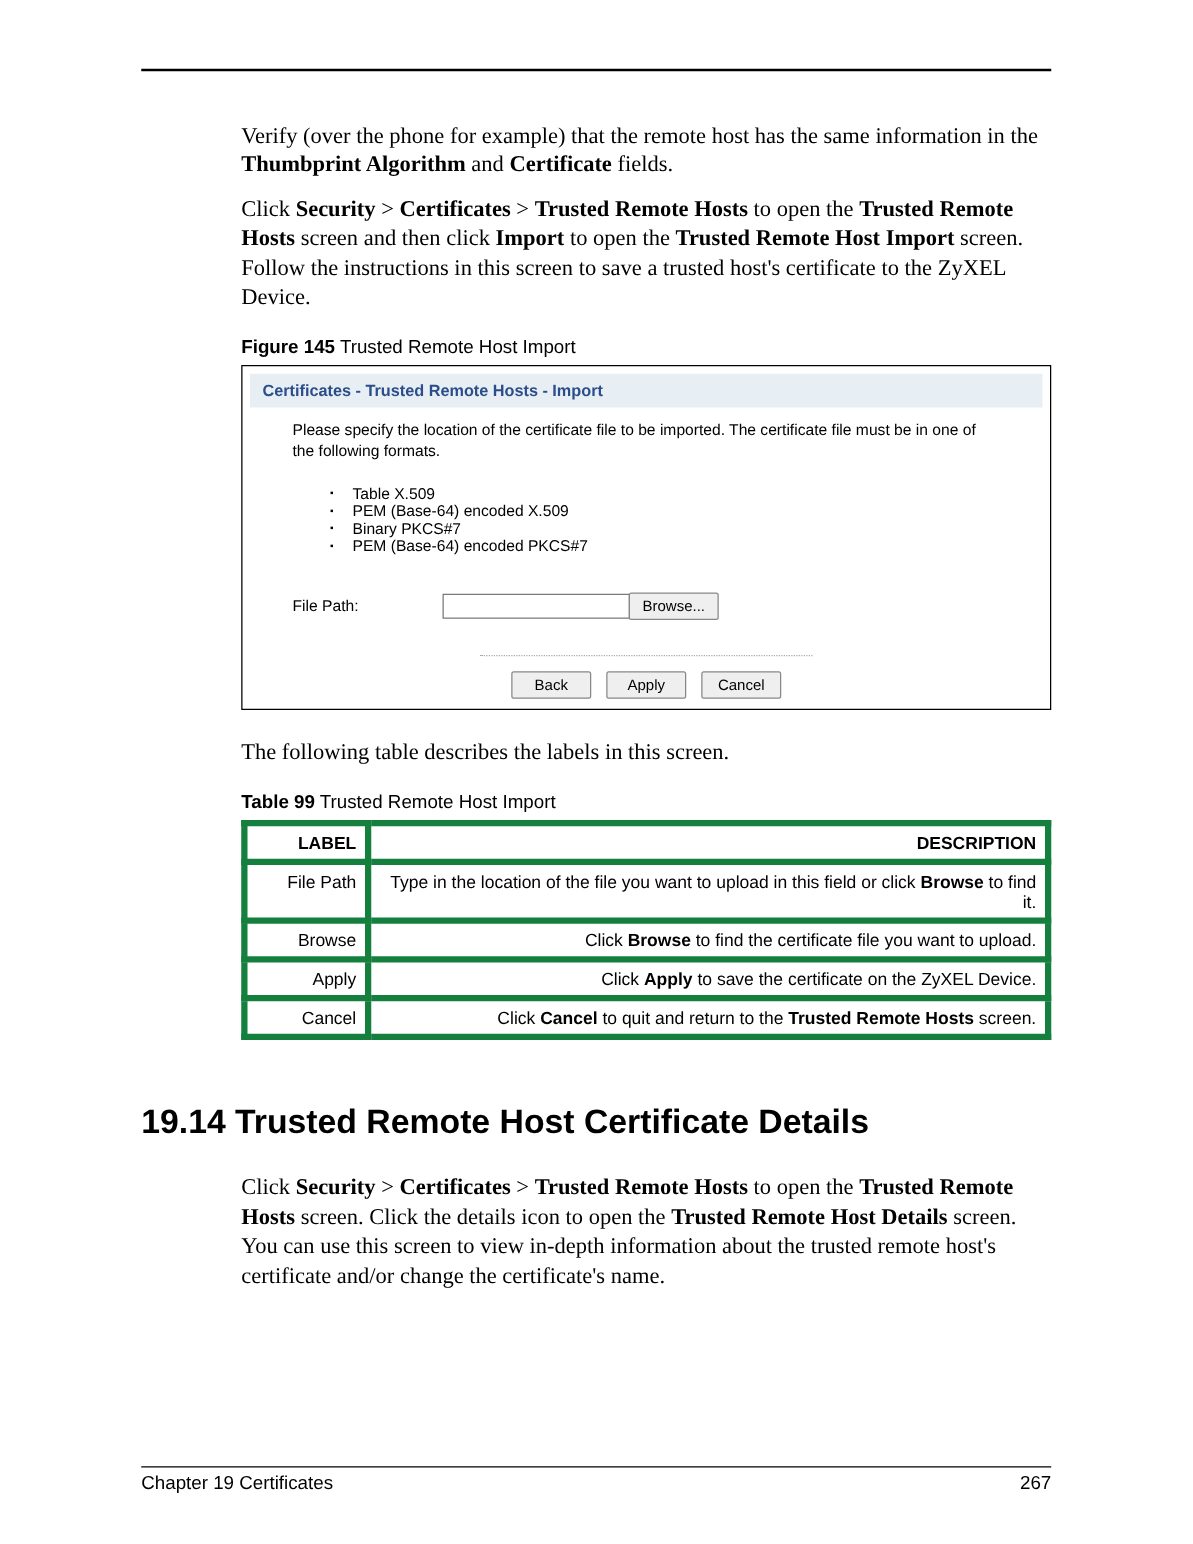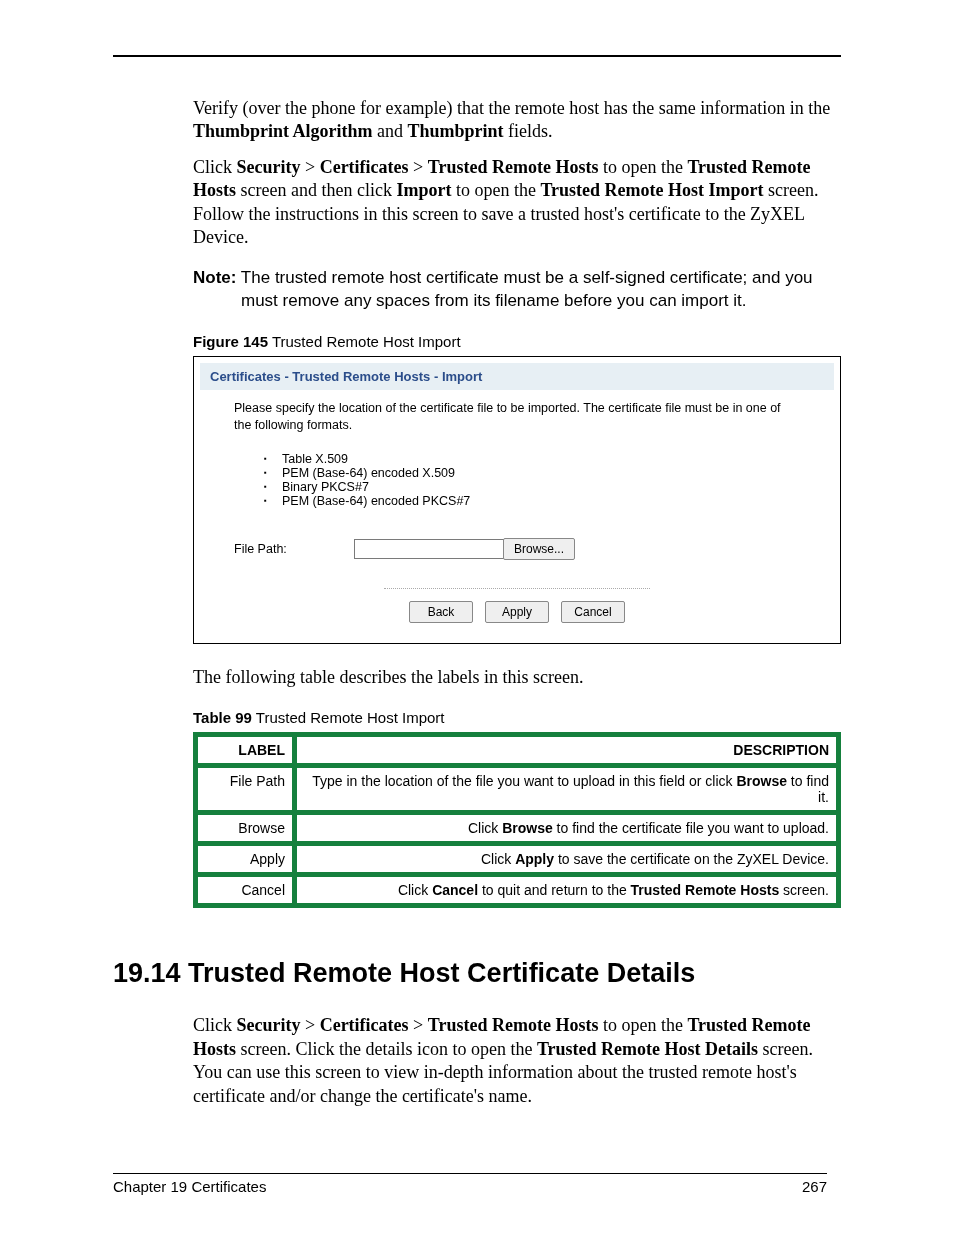--- a/index.html
+++ b/index.html
@@ -60,21 +60,21 @@
   }
   .caption b { font-weight: bold; }
 
   
   .figure {
     border: 1px solid #000;
     background: #fff;
     font-family: Verdana, Arial, sans-serif;
     font-size: 13px;
     color: #000;
-    padding-bottom: 20px;
+    padding-bottom: 8px;
   }
   .fig-title {
     background: #e7eff4;
     color: #2b4d8a;
     font-weight: bold;
     font-size: 13px;
     padding: 6px 10px;
     margin: 6px 6px 10px 6px;
   }
   .fig-body {
@@ -154,21 +154,21 @@
     vertical-align: top;
   }
   .desc-table th {
     font-weight: bold;
   }
 
   
   .footer {
     position: absolute;
     left: 113px;
-    right: 127px;
+    right: 113px;
     bottom: 40px;
   }
   .hr-bottom {
     border: none;
     border-top: 1px solid #000;
     margin: 0 0 4px 0;
   }
   .footer-row {
     display: flex;
     justify-content: space-between;
@@ -178,34 +178,30 @@
 </style>
 </head>
 <body>
 
 <div class="page">
 
   <hr class="hr-top">
 
   <div class="body-indent">
     <p class="para">
-      <span>Verify (over the phone for example) that the remote host has the same information in the </span><b>Thumbprint Algorithm</b><span> and </span><b>Thumbprint</b><span> fields.</span>
+      <span>Verify (over the phone for example) that the remote host has the same information in the </span><b>Thumbprint Algorithm</b><span> and </span><b>Certificate</b><span> fields.</span>
     </p>
   </div>
 
 
   <div class="body-indent">
     <p class="para">
       <span>Click </span><b>Security</b><span> &gt; </span><b>Certificates</b><span> &gt; </span><b>Trusted Remote Hosts</b><span> to open the </span><b>Trusted Remote Hosts</b><span> screen and then click </span><b>Import</b><span> to open the </span><b>Trusted Remote Host Import</b><span> screen. Follow the instructions in this screen to save a trusted host's certificate to the ZyXEL Device.</span>
     </p>
 
-    <p class="note">
-      <b>Note:</b><span> The trusted remote host certificate must be a self-signed certificate; and you</span>
-      <span class="cont">must remove any spaces from its filename before you can import it.</span>
-    </p>
 
     <p class="caption">
       <b>Figure 145</b><span>   Trusted Remote Host Import</span>
     </p>
 
     <div class="figure">
       <div class="fig-title">Certificates - Trusted Remote Hosts - Import</div>
       <div class="fig-body">
         <p class="fig-para">Please specify the location of the certificate file to be imported. The certificate file must be in one of the following formats.</p>
         <ul class="fig-list">

